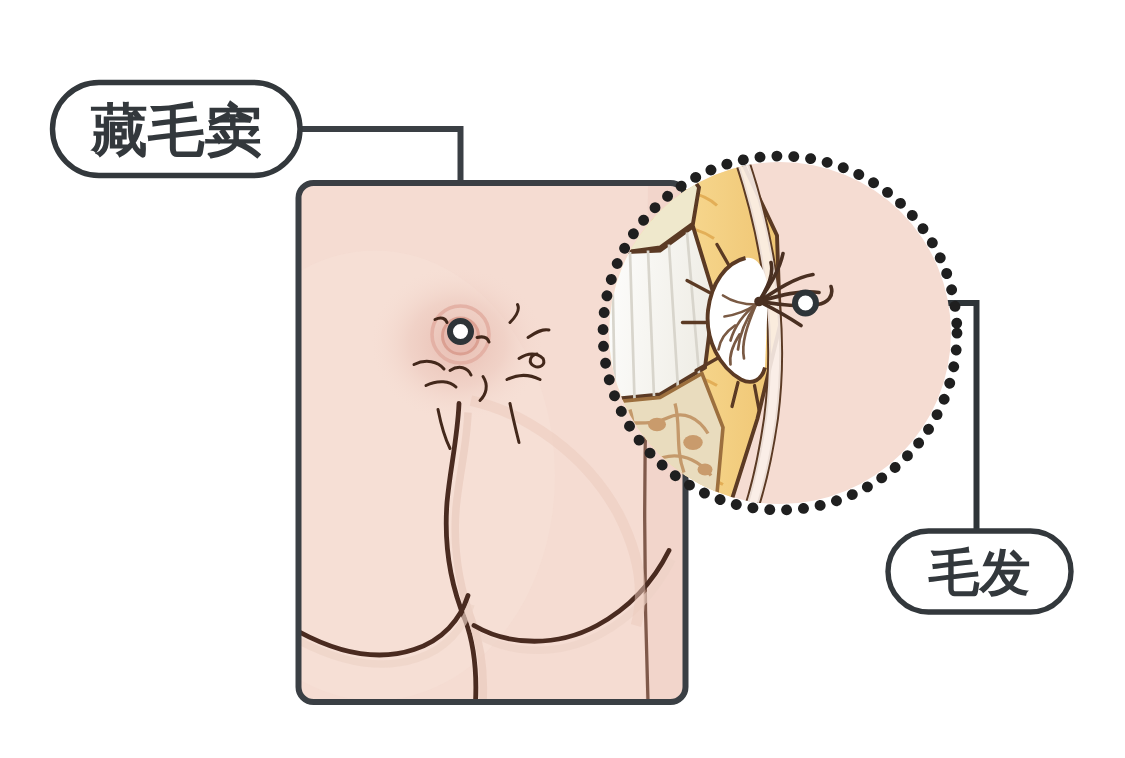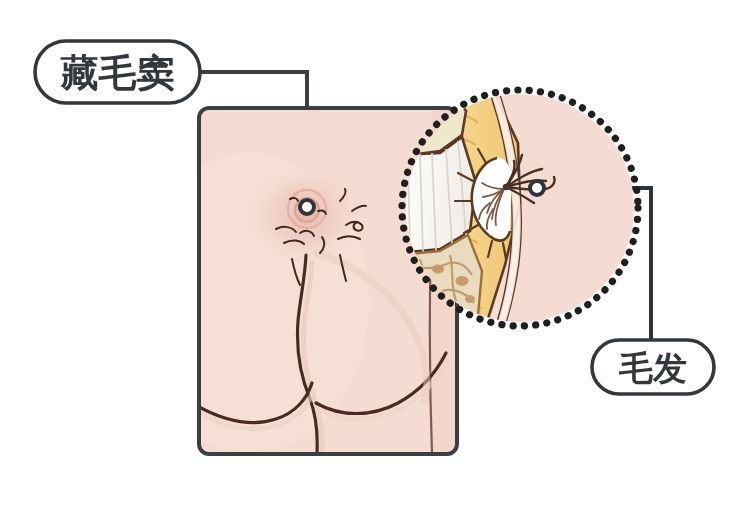--- a/index.html
+++ b/index.html
@@ -9,21 +9,21 @@
   }
   body {
     width: 750px;
     height: 505px;
     position: relative;
     overflow: hidden;
     font-family: "DejaVu Sans", "Liberation Sans", sans-serif;
   }
   #stage {
     position: absolute;
-    left: 0; top: 3px;
+    left: 0; top: 17px;
     width: 750px;
     height: 390px;
   }
   .label-text {
     font-family: "DejaVu Sans", "Liberation Sans", sans-serif;
     font-weight: 700;
     fill: #33383c;
   }
 </style>
 </head>

